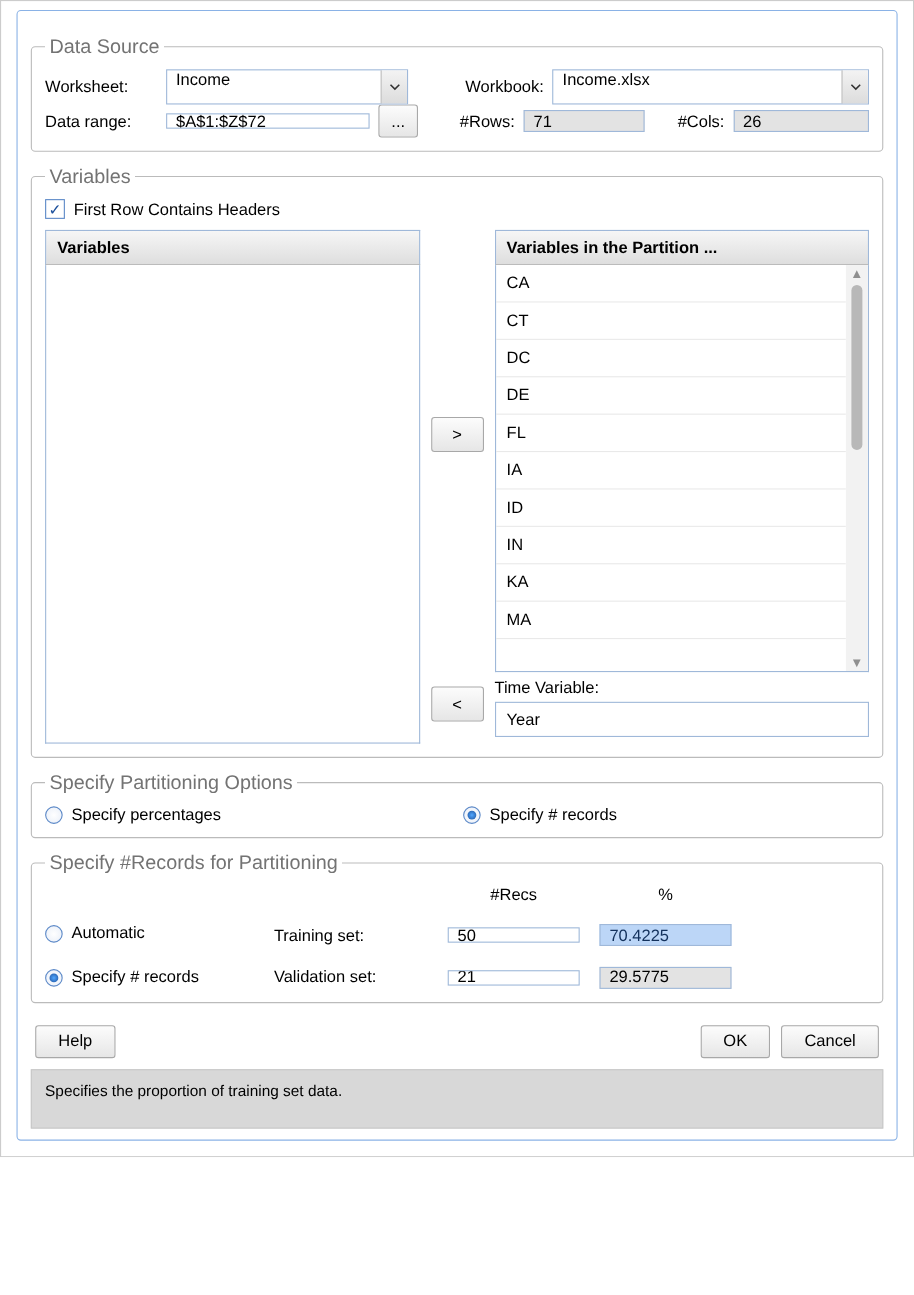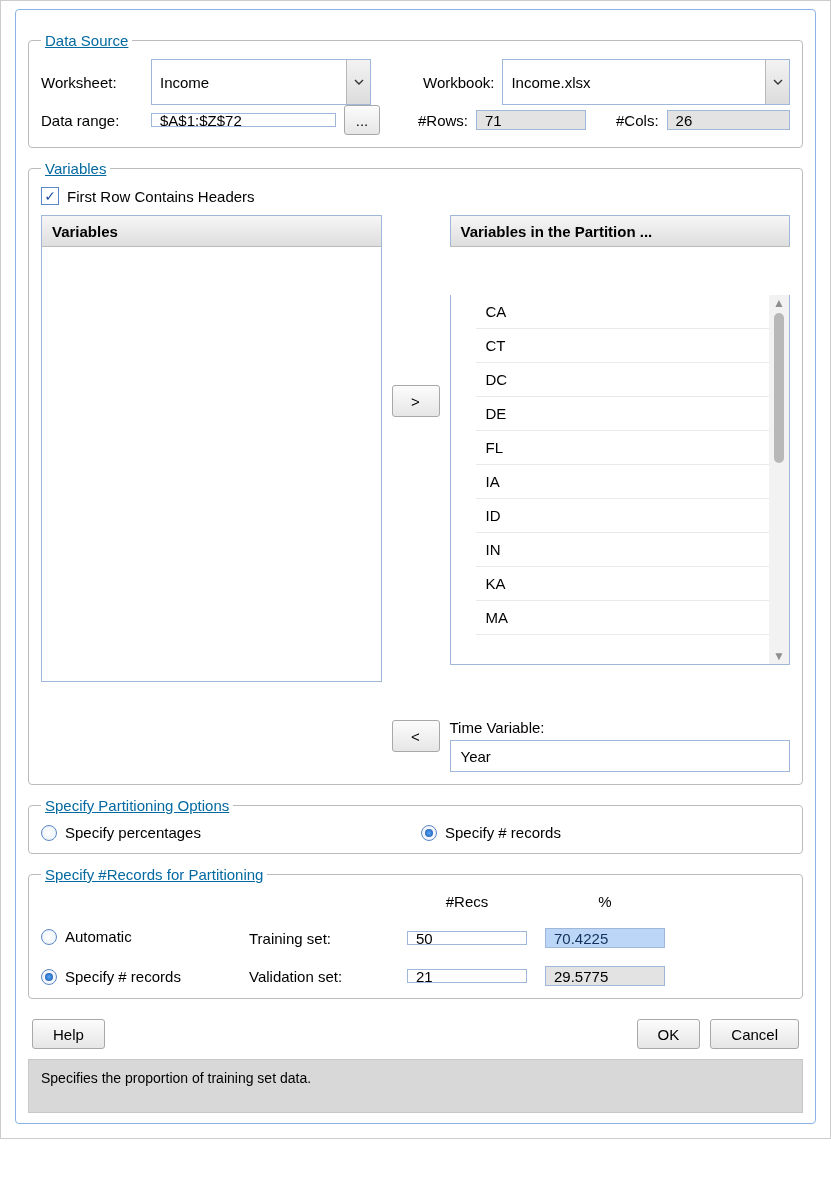--- a/index.html
+++ b/index.html
@@ -39,40 +39,38 @@
     margin-top: 8px;
     position: relative;
   }
   fieldset.fs {
     border: 1px solid #bbb;
     border-radius: 4px;
     margin: 12px 0 0 0;
     padding: 10px 12px 12px 12px;
   }
   fieldset.fs > legend {
-    color: #0369a1;
-    font-size: 15px;
+    color: #737373;
+    font-size: 18px;
     padding: 0 4px;
-    text-decoration: underline;
   }
   .row { display: flex; align-items: center; gap: 8px; }
   .row + .row { }
   .lbl { white-space: nowrap; }
 
   .combo, .textin, .readonly, .btn-small, .btn {
     font-family: inherit;
     font-size: 15px;
   }
   .combo {
     position: relative;
     border: 1px solid #9fb8d9;
     background: #fff;
-    height: 46px;
-    display: flex;
-    align-items: center;
+    height: 32px;
+    display: flex;
     padding: 0 28px 0 8px;
     min-width: 0;
   }
   .combo .chev {
     position: absolute;
     right: 0; top: 0;
     width: 24px; height: 100%;
     background: linear-gradient(#f3f3f3,#dcdcdc);
     border-left: 1px solid #b8b8b8;
     display: flex; align-items: center; justify-content: center;
@@ -111,21 +109,21 @@
   }
 
   
   .duallist {
     display: flex;
     gap: 10px;
     margin-top: 10px;
   }
   .listcol { display: flex; flex-direction: column; }
   .listcol.left { flex: 1; }
-  .listcol.right { flex: 1; gap: 48px; }
+  .listcol.right { flex: 1; }
   .midcol {
     display: flex;
     flex-direction: column;
     justify-content: space-between;
     align-items: center;
     padding: 170px 0 20px 0;
   }
   .listhead {
     background: linear-gradient(#f6f6f6,#dedede);
     border: 1px solid #9fb8d9;
@@ -142,21 +140,20 @@
     overflow: hidden;
     height: 400px;
     position: relative;
     background: #fff;
   }
   .left .listbody { height: 435px; }
   .listinner {
     position: absolute;
     left: 0; top: 0; right: 20px; bottom: 0;
     overflow: hidden;
-    margin-left: 25px;
   }
   .item {
     height: 34px;
     display: flex;
     align-items: center;
     padding: 0 10px;
     border-bottom: 1px solid #e9e9e9;
   }
   .scrollbar {
     position: absolute;

